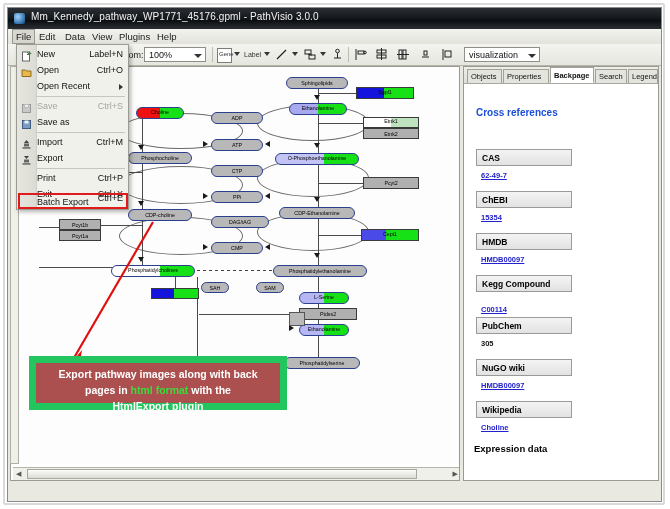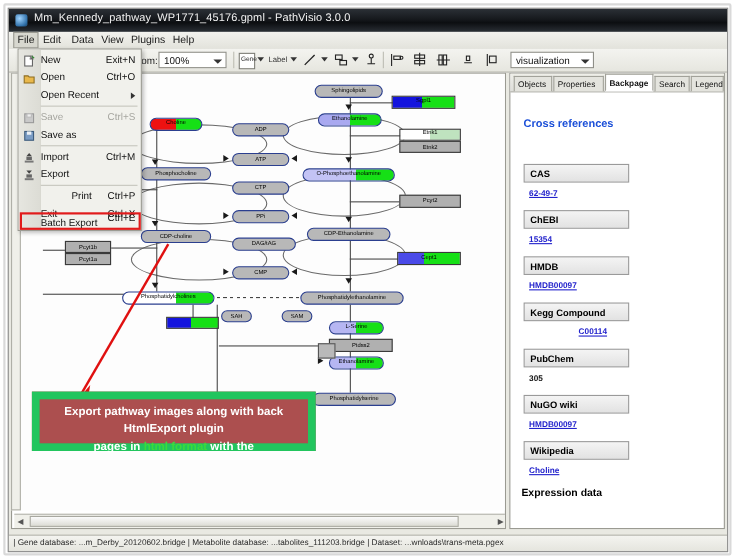--- a/index.html
+++ b/index.html
@@ -377,24 +377,24 @@
 
         <div style="position:absolute;left:278px;top:245px;width:14px;height:12px;background:#b9b9b9;border:1px solid #555;"></div>
 
         <svg id="arrowline" style="left:0;top:0;width:448px;height:397px;">
           <line x1="142" y1="155" x2="60" y2="296" stroke="#e01010" stroke-width="2.2"></line>
           <polygon points="60,296 71,283 69,295 58,299" fill="#e01010"></polygon>
         </svg>
 
         <div id="callout">
           <div>Export pathway images along with back</div>
-          <div>HtmlExport plugin</div>
           <div>
             <span>pages in </span><span class="hl">html format</span><span> with the</span>
           </div>
+          <div>HtmlExport plugin</div>
         </div>
       </div>
 
       <div id="hscroll">
         <div class="scr-arrow" style="left:3px;">◀</div>
         <div id="hthumb"></div>
         <div class="scr-arrow" style="right:3px;">▶</div>
       </div>
     </div>
 
@@ -415,51 +415,48 @@
         <div class="xref-box" style="top:62px;">CAS</div>
         <div class="xref-val" style="top:84px;">62-49-7</div>
 
         <div class="xref-box" style="top:104px;">ChEBI</div>
         <div class="xref-val" style="top:126px;">15354</div>
 
         <div class="xref-box" style="top:146px;">HMDB</div>
         <div class="xref-val" style="top:168px;">HMDB00097</div>
 
         <div class="xref-box" style="top:188px;">Kegg Compound</div>
-        <div class="xref-val" style="top:210px;margin-left:45px;">C00114</div>
+        <div class="xref-val" style="top:218px;">C00114</div>
 
         <div class="xref-box" style="top:230px;">PubChem</div>
         <div class="xref-val plain" style="top:252px;">305</div>
 
         <div class="xref-box" style="top:272px;">NuGO wiki</div>
         <div class="xref-val" style="top:294px;">HMDB00097</div>
 
         <div class="xref-box" style="top:314px;">Wikipedia</div>
         <div class="xref-val" style="top:336px;">Choline</div>
 
         <div class="expr" style="top:356px;">Expression data</div>
       </div>
     </div>
 
-    <div id="statusbar">
-      <div class="st">| Gene database: ...m_Derby_20120602.bridge | Metabolite database: ...tabolites_111203.bridge | Dataset: ...wnloads\trans-meta.pgex</div>
-    </div>
 
     <div id="filemenu">
       <div class="gutter"></div>
 
       <div class="fm-ico" style="top:3px;">
         <svg width="11" height="11" viewBox="0 0 11 11">
             <rect x="1.5" y="1" width="7" height="9" fill="#fff" stroke="#666"></rect>
             <polyline points="6,1 8.5,3.5 6,3.5" fill="#dcdcdc" stroke="#666"></polyline>
             <line x1="8" y1="1" x2="10" y2="3" stroke="#3a8c3a" stroke-width="1.2"></line>
           </svg>
       </div>
       <div class="fm-item" style="top:2px;">New</div>
-      <div class="fm-acc" style="top:2px;">Exit+N</div>
+      <div class="fm-acc" style="top:2px;">Label+N</div>
 
       <div class="fm-ico" style="top:19px;">
         <svg width="11" height="11" viewBox="0 0 11 11">
             <path d="M1 3h3.5l1 1H10v5.5H1z" fill="#e9b84c" stroke="#8e6d20"></path>
           </svg>
       </div>
       <div class="fm-item" style="top:18px;">Open</div>
       <div class="fm-acc" style="top:18px;">Ctrl+O</div>
 
       <div class="fm-item" style="top:34px;">Open Recent</div>
@@ -501,21 +498,21 @@
             <polygon points="5.5,4 8,1 3,1" fill="#444"></polygon>
             <rect x="3" y="4.5" width="5" height="3" fill="#666"></rect>
             <rect x="1.5" y="8" width="8" height="1.8" fill="#777"></rect>
           </svg>
       </div>
       <div class="fm-item" style="top:106px;">Export</div>
       <div class="fm-acc" style="top:106px;margin-top:40px;">Ctrl+E</div>
 
       <div class="fm-sep" style="top:123px;"></div>
 
-      <div class="fm-item" style="top:126px;padding-left:28px;">Print</div>
+      <div class="fm-item" style="top:126px;">Print</div>
       <div class="fm-acc" style="top:126px;">Ctrl+P</div>
 
       <div class="fm-item" style="top:142px;">Exit</div>
       <div class="fm-acc" style="top:142px;">Ctrl+X</div>
 
       <div id="batchbox" style="top:148px;"></div>
       <div class="fm-item" style="top:150px;">Batch Export</div>
     </div>
 
   </div>

